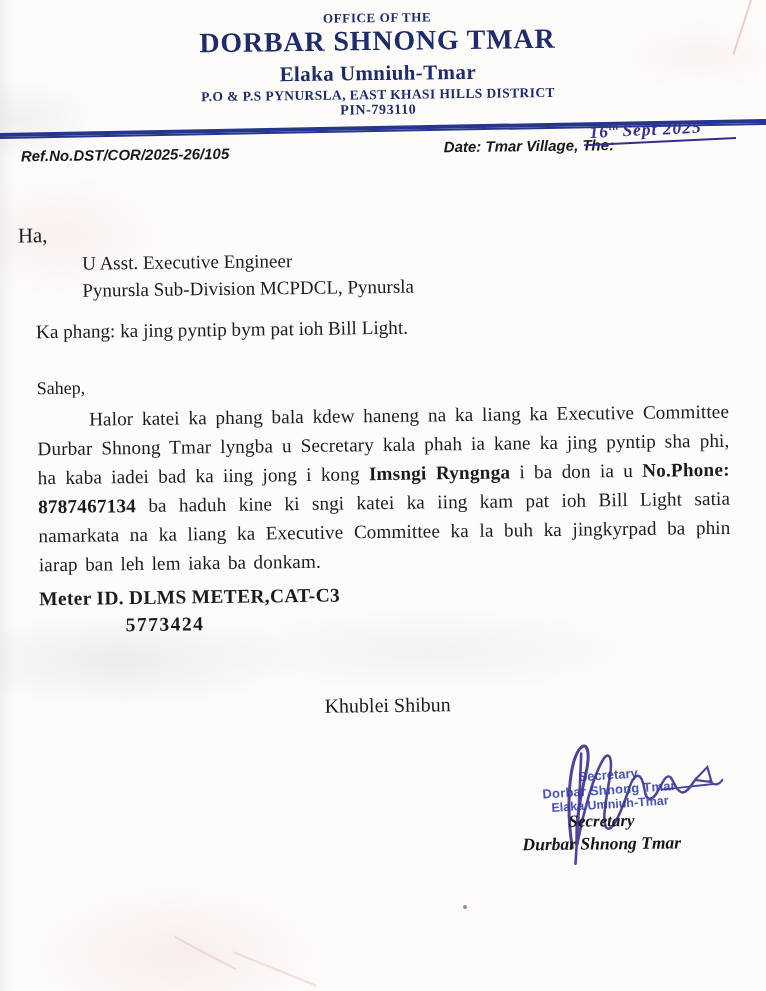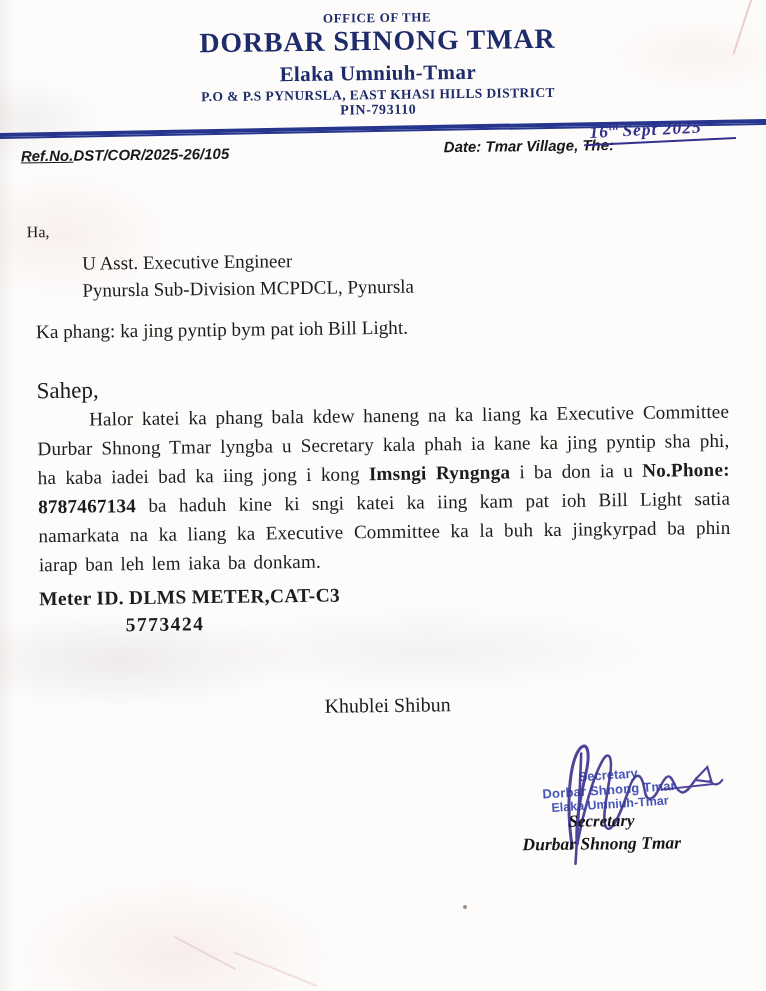--- a/index.html
+++ b/index.html
@@ -43,42 +43,42 @@
     border-top:4px solid var(--rule-blue);
     border-bottom:2px solid var(--rule-blue);
     transform:rotate(-0.35deg);
   }
   
   .ref-left{
     left:25px;top:143px;
     font-family:"Liberation Sans", sans-serif;
     font-style:italic;font-weight:bold;font-size:15px;color:#18181c;
   }
-  .ref-left .u{text-decoration:underline;}
+  .ref-left .u{}
   .date-label{
     left:448px;top:139px;
     font-family:"Liberation Sans", sans-serif;
     font-style:italic;font-weight:bold;font-size:15px;color:#18181c;
   }
   .date-hand{
     left:588px;top:122px;width:152px;
     font-style:italic;font-weight:bold;font-size:17.5px;
     color:var(--ink-blue);letter-spacing:1px;
     border-bottom:2px solid var(--ink-blue);
     padding:0 0 1px 6px;
     transform:rotate(-2deg);
     white-space:nowrap;
   }
   .date-hand sup{font-size:10px;}
   .date-hand .rest{margin-left:3px;}
   
-  .ha{left:30px;top:219px;font-size:16px;}
+  .ha{left:21px;top:219px;font-size:21px;}
   .addressee{left:85px;top:247px;font-size:19px;line-height:26.5px;}
   .subject{left:38px;top:317px;font-size:19.2px;}
-  .sahep{left:38px;top:374px;font-size:23px;}
+  .sahep{left:38px;top:374px;font-size:18px;}
   .para{
     left:38px;top:401px;width:692px;
     font-size:19.2px;line-height:29px;
     text-align:justify;text-indent:52px;
     word-spacing:2.5px;letter-spacing:0.1px;
   }
   .para b{letter-spacing:0.2px;}
   .meter1{left:38px;top:584px;font-size:19.5px;font-weight:bold;letter-spacing:0.3px;}
   .meter2{left:124px;top:611px;font-size:19.5px;font-weight:bold;letter-spacing:1.5px;text-align:right;}
   .closing{left:322px;top:694px;font-size:20px;}

